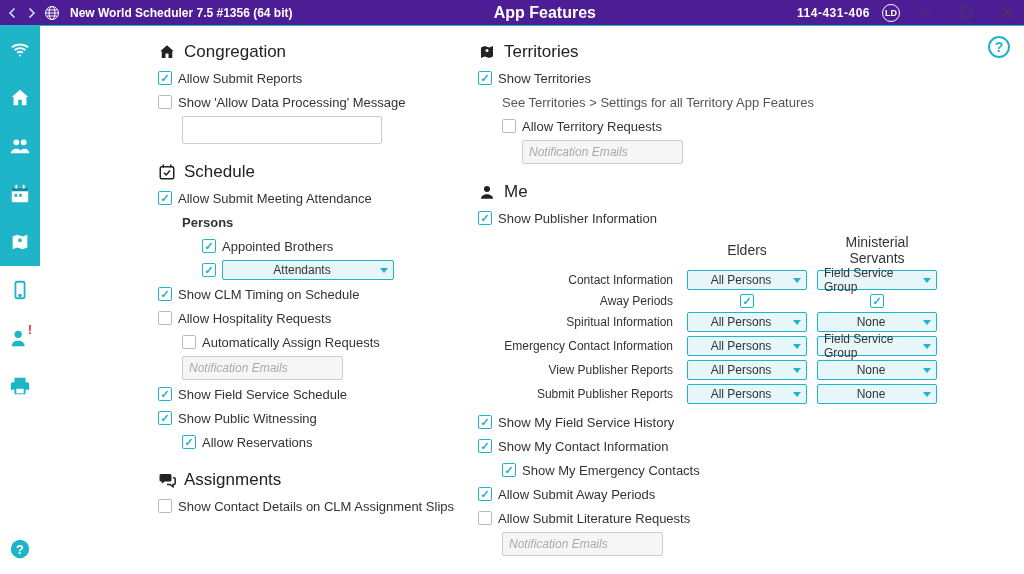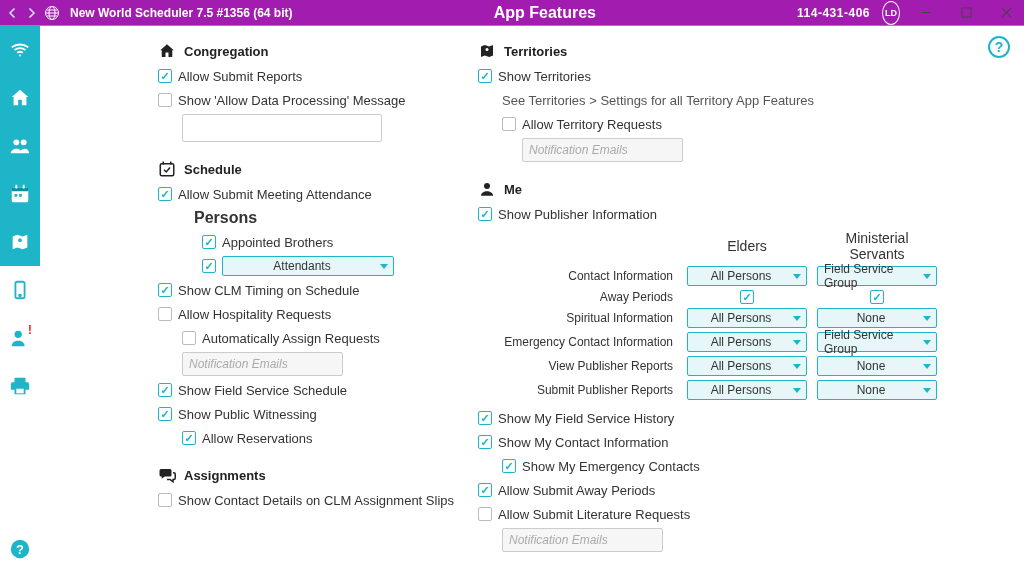--- a/index.html
+++ b/index.html
@@ -1,25 +1,25 @@
 <!DOCTYPE html>
 <html><head>
 <meta charset="utf-8">
 <style>
 * { box-sizing: border-box; margin: 0; padding: 0; }
 body { font-family: "Segoe UI", Tahoma, sans-serif; font-size: 13px; color: #333; background: #fff; overflow: hidden; width: 1024px; height: 574px; position: relative; }
 
 
-.titlebar { height: 26px; background: #a21caf; color: #fff; display: flex; align-items: center; padding: 0 4px; font-size: 12px; }
+.titlebar { height: 26px; background: #4c1d95; color: #fff; display: flex; align-items: center; padding: 0 4px; font-size: 12px; }
 .titlebar .nav-btn { width: 18px; height: 18px; display: inline-flex; align-items: center; justify-content: center; color: #cceef3; cursor: pointer; }
 .titlebar .globe { margin: 0 4px; display: inline-flex; }
 .titlebar .app-title { margin-left: 6px; font-weight: 600; }
 .titlebar .page-title { flex: 1; text-align: center; font-size: 16px; font-weight: 600; }
 .titlebar .right { display: flex; align-items: center; gap: 12px; }
-.titlebar .id-circle { width: 18px; height: 24px; border: 1.5px solid #fff; border-radius: 50%; display: inline-flex; align-items: center; justify-content: center; font-size: 9px; font-weight: 700; }
+.titlebar .id-circle { width: 18px; height: 18px; border: 1.5px solid #fff; border-radius: 50%; display: inline-flex; align-items: center; justify-content: center; font-size: 9px; font-weight: 700; }
 .titlebar .win-btn { width: 28px; height: 22px; display: inline-flex; align-items: center; justify-content: center; cursor: pointer; }
 .titlebar .num { font-weight: 600; letter-spacing: 0.5px; }
 
 
 .sidebar { position: absolute; left: 0; top: 26px; bottom: 1px; width: 40px; display: flex; flex-direction: column; }
 .sidebar .strip { flex: 1; display: flex; flex-direction: column; }
 .sidebar .item { width: 40px; height: 48px; display: flex; align-items: center; justify-content: center; position: relative; }
 .sidebar .bg-teal { background: #1fb5c9; color: #fff; }
 .sidebar .bg-white { background: #fff; color: #1fb5c9; }
 .sidebar .spacer { flex: 1; }
@@ -27,33 +27,33 @@
 .sidebar svg { width: 22px; height: 22px; }
 
 
 .main { position: absolute; left: 40px; right: 0; top: 26px; bottom: 1px; background: #fff; display: flex; padding: 14px 8px 14px 8px; }
 .col { display: flex; flex-direction: column; gap: 4px; }
 .col.left { width: 310px; margin-left: 110px; }
 .col.right { width: 460px; margin-left: 10px; }
 
 .help-icon { position: absolute; top: 10px; right: 14px; width: 22px; height: 22px; border: 2px solid #1fb5c9; border-radius: 50%; display: flex; align-items: center; justify-content: center; color: #1fb5c9; font-weight: 700; font-size: 14px; cursor: pointer; }
 
-.section-title { display: flex; align-items: center; gap: 8px; font-size: 13px; font-weight: 700; color: #222; margin-top: 2px; margin-bottom: 2px; }
+.section-title { display: flex; align-items: center; gap: 8px; font-size: 17px; font-weight: 400; color: #222; margin-top: 2px; margin-bottom: 2px; }
 .section-title svg { width: 18px; height: 18px; }
 
 .row { display: flex; align-items: center; gap: 6px; min-height: 20px; }
 .row.indent1 { margin-left: 24px; }
 .row.indent2 { margin-left: 44px; }
 
 .chk { width: 14px; height: 14px; border: 1px solid #1fb5c9; border-radius: 2px; display: inline-flex; align-items: center; justify-content: center; cursor: pointer; flex-shrink: 0; background: #fff; }
 .chk.checked::after { content: '✓'; font-size: 11px; line-height: 1; color: #1fb5c9; font-weight: 700; }
 .chk.unchecked { border-color: #bbb; }
 
 .label { color: #333; }
-.sublabel { font-weight: 600; font-size: 16px; margin-left: 12px; }
+.sublabel { font-weight: 600; font-size: 13px; }
 .note { color: #555; padding: 2px 0; }
 
 .text-input { border: 1px solid #ccc; height: 24px; padding: 2px 6px; font-size: 12px; color: #999; background: #fff; width: 161px; border-radius: 2px; }
 .text-input::placeholder { color: #aaa; font-style: italic; }
 
 .combo { border: 1px solid #1fb5c9; background: #e6f6f9; height: 20px; font-size: 12px; display: flex; align-items: center; justify-content: center; padding: 0 18px 0 6px; position: relative; cursor: pointer; min-width: 120px; border-radius: 2px; color: #333;}
 .combo::after { content: ''; position: absolute; right: 5px; top: 7px; border-left: 4px solid transparent; border-right: 4px solid transparent; border-top: 5px solid #1fb5c9; }
 
 .permgrid { display: grid; grid-template-columns: 175px 120px 120px; column-gap: 10px; row-gap: 4px; margin: 2px 0 4px 24px; align-items: center; }
 .permgrid .hd { text-align: center; font-size: 14px; color: #333; }

